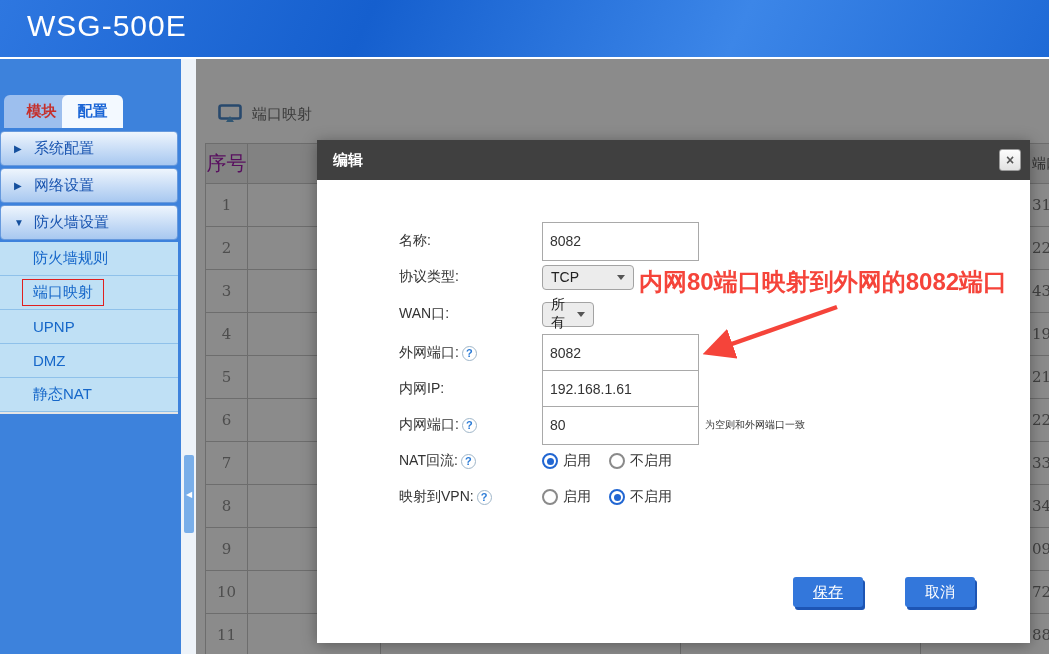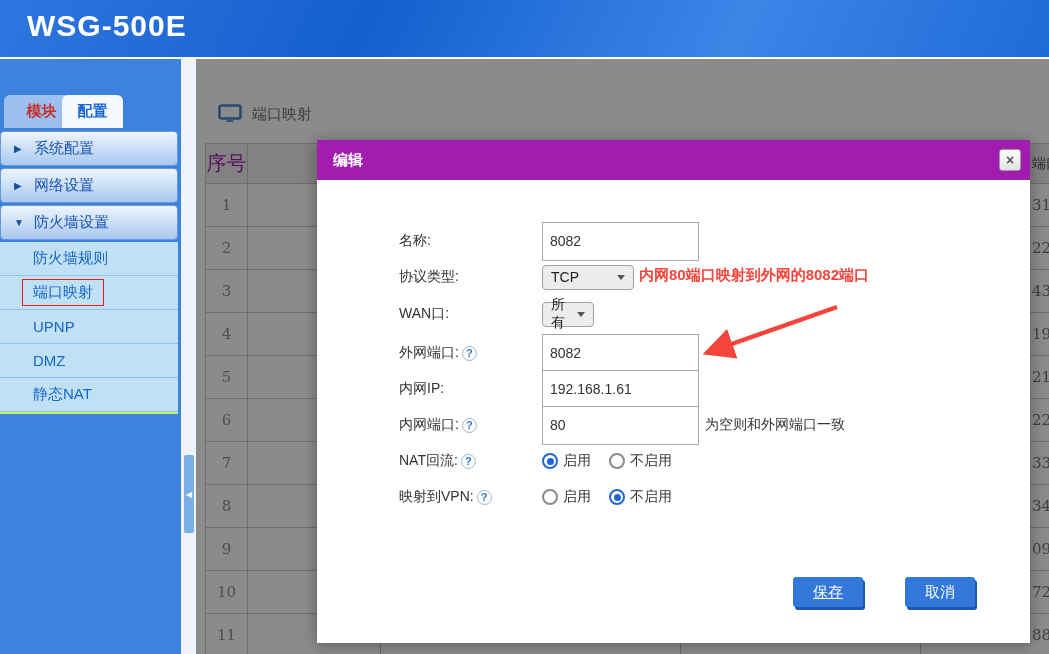--- a/index.html
+++ b/index.html
@@ -4,37 +4,37 @@
 <style>
   * { margin:0; padding:0; box-sizing:border-box; }
   html,body { width:1049px; height:654px; overflow:hidden;
     font-family:"Liberation Sans", sans-serif; background:#fff; }
   .stage { position:relative; width:1049px; height:654px; overflow:hidden; }
 
   
   .app-header { position:absolute; left:0; top:0; width:1049px; height:57px;
     background:linear-gradient(115deg,#2e77e0 0%,#155fce 35%,#3c86e8 70%,#1f6ad6 100%); }
   .app-title { position:absolute; left:27px; top:9px; color:#fff; font-size:30px;
-    font-weight:700; letter-spacing:1px; }
+    font-weight:400; letter-spacing:1px; }
   .white-line { position:absolute; left:0; top:57px; width:1049px; height:2px; background:#fff; z-index:3; }
 
   
   .sidebar { position:absolute; left:0; top:59px; width:181px; height:595px; background:#3d82dc; }
   .side-gap { position:absolute; left:181px; top:59px; width:15px; height:595px; background:#eef3f9; }
   .tab { position:absolute; top:36px; height:33px; border-radius:6px 6px 0 0;
     display:flex; align-items:center; justify-content:center; font-size:15px; font-weight:bold; cursor:pointer; }
   .tab-modules { left:4px; width:75px; background:#9dbfee; color:#c5302c; }
   .tab-config  { left:62px; width:61px; background:#f3f9ff; color:#1b66d6; }
   .side-menu { position:absolute; left:0; top:72px; width:179px; }
   .acc-item { width:178px; height:35px; margin-bottom:2px;
     background:linear-gradient(180deg,#eef5fd 0%,#c7dcf6 55%,#a8c8f0 100%);
     border:1px solid #6699dd; border-radius:4px;
     display:flex; align-items:center; color:#1a55b0; font-size:15px; cursor:pointer; }
   .acc-item .tri { width:20px; margin-left:13px; font-size:10px; color:#15509e; }
-  .sub-menu { width:178px; border-bottom:2px solid #bef264; }
+  .sub-menu { width:178px; border-bottom:2px solid #e5e5e5; }
   .sub-item { width:178px; height:34px; background:#bfe0f5; border-bottom:1px solid #8fc1ea;
     display:flex; align-items:center; color:#1667c9; font-size:15px; cursor:pointer; }
   .sub-item .lbl { margin-left:33px; }
   .sub-item .lbl.red-box { margin-left:22px; border:1px solid #e02020; padding:3px 10px; }
   .collapse-handle { position:absolute; left:184px; top:455px; width:10px; height:78px;
     background:#79aee9; border-radius:2px; display:flex; align-items:center; justify-content:center;
     color:#fff; font-size:8px; cursor:pointer; }
 
   
   .content { position:absolute; left:196px; top:59px; width:853px; height:595px; background:#fff; overflow:hidden; }
@@ -52,49 +52,49 @@
   .cell.crest { flex:1; border-right:none; }
   .rightfrag { position:absolute; left:826px; top:0; height:100%; display:flex; align-items:center;
     color:#777; font-size:15px; font-family:"DejaVu Serif", serif; white-space:nowrap; }
   .thead .rightfrag { color:#555; font-family:"Liberation Sans", sans-serif; font-size:14px; }
   .dim-overlay { position:absolute; left:0; top:0; width:853px; height:595px;
     background:rgba(0,0,0,0.455); z-index:5; }
 
   
   .modal { position:absolute; left:317px; top:140px; width:713px; height:503px; background:#fff;
     z-index:10; box-shadow:0 2px 14px rgba(0,0,0,0.35); }
-  .modal-header { position:absolute; left:0; top:0; width:713px; height:40px; background:#a21caf;
+  .modal-header { position:absolute; left:0; top:0; width:713px; height:40px; background:#404040;
     display:flex; align-items:center; }
   .modal-title { margin-left:16px; color:#fff; font-size:15px; font-weight:bold; }
   .modal-close { position:absolute; right:9px; top:9px; width:22px; height:22px;
     background:linear-gradient(#fdfdfd,#e2e2e2); border:1px solid #9a9a9a; border-radius:3px;
     color:#555; font-size:14px; font-weight:bold; display:flex; align-items:center; justify-content:center;
     cursor:pointer; line-height:1; }
   .frow { position:absolute; left:82px; height:26px; display:flex; align-items:center; }
   .flabel { width:143px; display:flex; align-items:center; font-size:14px; color:#333; }
   .help { width:15px; height:15px; margin-left:3px; border-radius:50%; border:1px solid #9fb6c9;
     background:#fff; color:#2b7bd6; font-size:11px; font-weight:bold;
     display:inline-flex; align-items:center; justify-content:center; cursor:pointer; }
   .tinput { width:157px; height:39px; border:1px solid #a9a9a9; padding:0 7px; font-size:14px;
     color:#333; font-family:"Liberation Sans", sans-serif; background:#fff; }
   .select { height:25px; background:#ececec; border:1px solid #a3a3a3; border-radius:4px;
     display:inline-flex; align-items:center; padding:0 8px; font-size:14px; color:#222; cursor:pointer; }
   .select.w-tcp { width:92px; } .select.w-wan { width:52px; }
   .select .sp { flex:1; }
   .chev { width:0; height:0; border-left:4px solid transparent; border-right:4px solid transparent;
     border-top:5px solid #555; margin-left:4px; }
-  .note { margin-left:6px; font-size:14px; color:#333; }
+  .note { margin-left:6px; font-size:10px; color:#333; }
   .radio { width:16px; height:16px; border-radius:50%; border:2px solid #8a8a8a; background:#fff;
     position:relative; display:inline-block; cursor:pointer; }
   .radio.sel { border-color:#2166d2; }
   .radio.sel::after { content:''; position:absolute; left:2.5px; top:2.5px; right:2.5px; bottom:2.5px;
     background:#2166d2; border-radius:50%; }
   .rlabel { font-size:14px; color:#333; margin-left:5px; }
   .rgap { width:18px; }
-  .annotation { position:absolute; left:322px; top:126px; color:#f5443a; font-size:15px;
+  .annotation { position:absolute; left:322px; top:126px; color:#f5443a; font-size:24px;
     font-weight:bold; white-space:nowrap; }
   .arrow-svg { position:absolute; left:370px; top:155px; width:160px; height:70px; pointer-events:none; }
   .btn { position:absolute; top:437px; width:70px; height:30px; background:#3377db; color:#fff;
     font-size:15px; border:none; border-radius:3px; box-shadow:2px 3px 0 #1d55b4; cursor:pointer;
     font-family:"Liberation Sans", sans-serif; }
   .btn-save { left:476px;text-decoration:underline; } .btn-cancel { left:588px; }
 </style>
 </head>
 <body>
 

